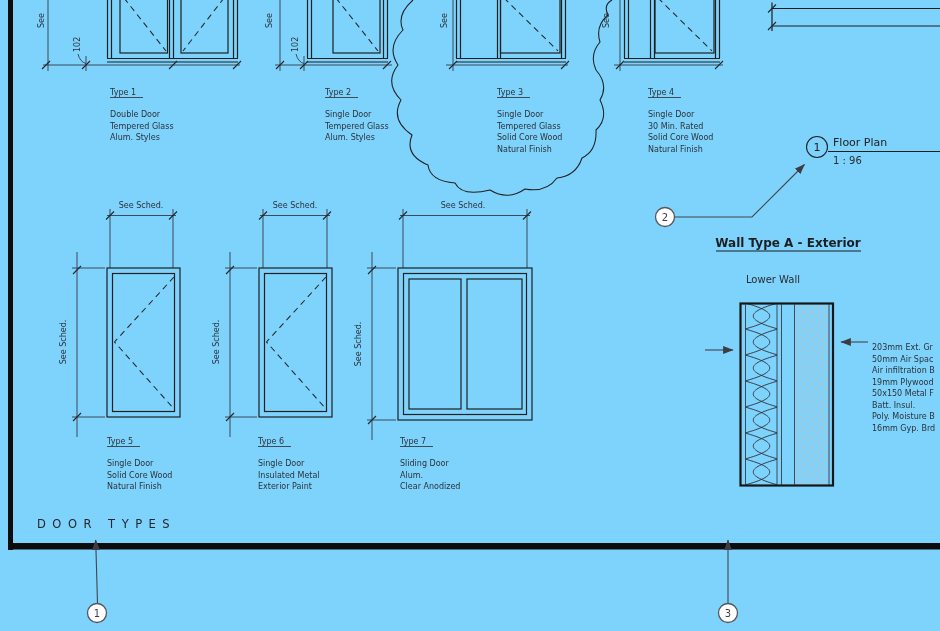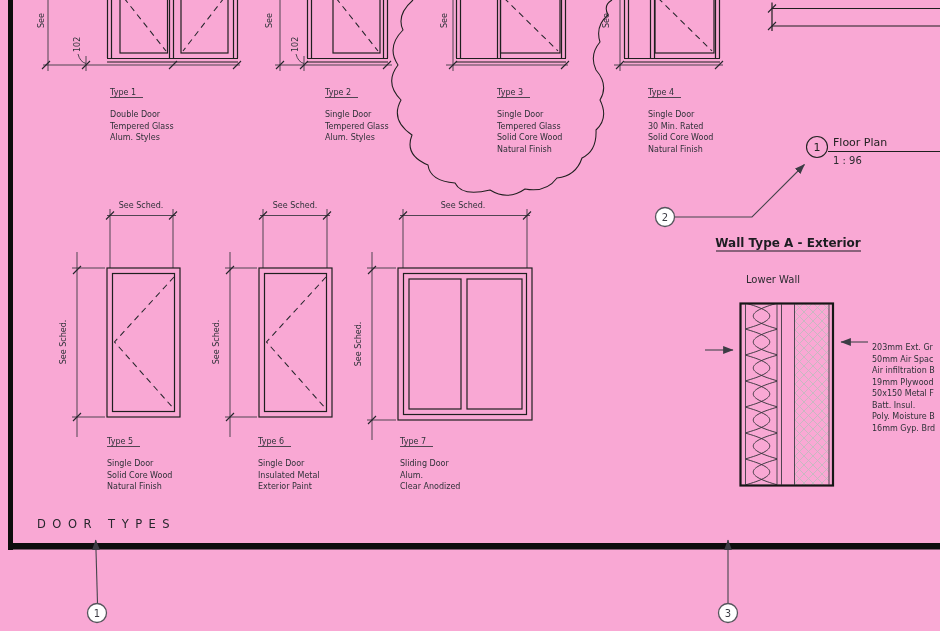--- a/index.html
+++ b/index.html
@@ -1,16 +1,16 @@
 <!DOCTYPE html>
 <html><head>
 <meta charset="utf-8">
 <style>
   html,body{margin:0;padding:0;background:#fff;}
-  .sheet{position:relative;width:940px;height:631px;overflow:hidden;background:#f9a8d4;
+  .sheet{position:relative;width:940px;height:631px;overflow:hidden;background:#7dd3fc;
          font-family:"DejaVu Sans",sans-serif;}
   svg{display:block;}
   
   .ln   {stroke:#1f1f1f;stroke-width:1.2;fill:none;}
   .ln2  {stroke:#161616;stroke-width:2.2;fill:none;}
   .thin {stroke:#33333a;stroke-width:0.85;fill:none;}
   .dash {stroke:#26262c;stroke-width:1.05;fill:none;stroke-dasharray:6 4.5;}
   .tick {stroke:#26262c;stroke-width:1.1;fill:none;}
   .cloud{stroke:#1f1f1f;stroke-width:1.05;fill:none;}
   .lead {stroke:#44444b;stroke-width:1.1;fill:none;}

